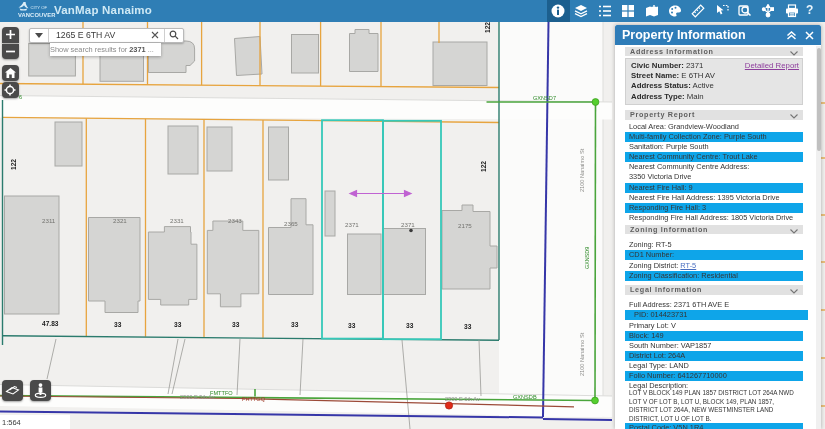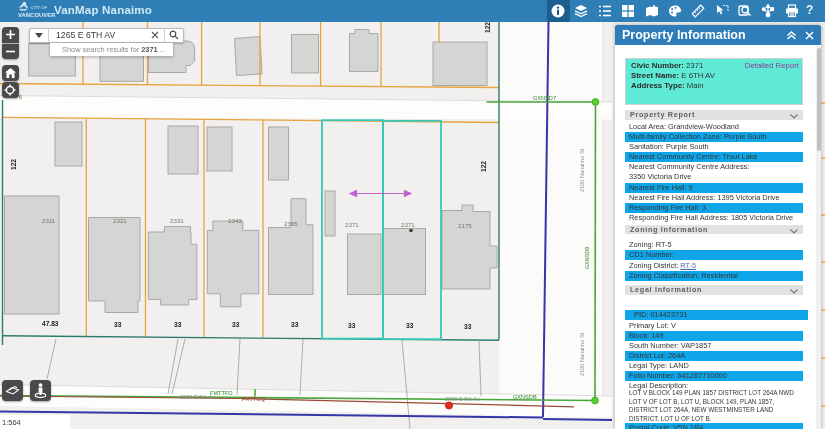--- a/index.html
+++ b/index.html
@@ -17,37 +17,37 @@
   .mbtn{position:absolute;background:#4a4a4a;border-radius:4px;z-index:6;
         box-shadow:0 1px 2px rgba(0,0,0,.35);color:#fff;}
   
   #search{position:absolute;left:29px;top:27.5px;z-index:7;display:flex;height:13px;
           box-shadow:0 1px 2px rgba(0,0,0,.25);border:1px solid #b9b9b9;border-radius:2px;background:#fff;}
   #dropbtn{width:18px;border-right:1px solid #cfcfcf;display:flex;align-items:center;justify-content:center;}
   #sinput{width:90px;font-size:8.7px;color:#3a3a3a;display:flex;align-items:center;padding-left:7px;}
   #xbtn{width:18px;display:flex;align-items:center;justify-content:center;color:#555;font-size:10px;border-right:1px solid #cfcfcf;}
   #magbtn{width:18px;display:flex;align-items:center;justify-content:center;}
   #suggest{position:absolute;left:50px;top:43px;width:111px;height:13px;background:#fff;z-index:7;
-           box-shadow:0 1px 3px rgba(0,0,0,.3);font-size:7.4px;color:#8a8a8a;display:flex;align-items:center;padding-left:12px;white-space:nowrap;}
+           box-shadow:0 1px 3px rgba(0,0,0,.3);font-size:7.4px;color:#8a8a8a;display:flex;align-items:center;padding-left:0;white-space:nowrap;}
   #suggest b{color:#555;margin-left:2px;}
   
   #panel{position:absolute;left:615px;top:24.5px;width:206px;height:404px;background:#fff;z-index:9;
          box-shadow:0 0 4px rgba(0,0,0,.3);}
   #phead{position:absolute;left:0;top:0;width:206px;height:20.5px;background:#2e7cb8;border-radius:2px 2px 0 0;}
   #ptitle{position:absolute;left:7px;top:3px;color:#fff;font-weight:bold;font-size:12.5px;}
   #pbody{position:absolute;left:0;top:20.5px;width:201px;height:384px;background:#fff;overflow:hidden;}
   .secbar{position:absolute;left:10px;width:173px;height:9.8px;background:#e1e1e1;color:#5f5f5f;
           font-weight:bold;font-size:7.2px;letter-spacing:.7px;line-height:10px;padding-left:5px;}
   .secbar .chev{position:absolute;right:5px;top:2.5px;}
   .prow{position:absolute;left:10px;width:174px;height:10.15px;font-size:7.4px;line-height:10.3px;color:#343434;padding-left:4px;white-space:nowrap;}
   .gray{background:#0ea5e9;}
-  .addrbox{position:absolute;left:10px;width:176px;border:1px solid #d0d0d0;background:#5eead4;}
+  .addrbox{position:absolute;left:10px;width:176px;border:1px solid #d0d0d0;background:#e5e5e5;}
   .arow{font-size:7.8px;line-height:10.2px;color:#343434;padding-left:5px;white-space:nowrap;}
   .arow b{color:#2b2b2b;}
-  #detrep{position:absolute;right:3px;top:2px;color:#8d3d9c;font-size:7.8px;}
+  #detrep{position:absolute;right:3px;top:2px;color:#8d3d9c;text-decoration:underline;font-size:7.8px;}
   .blink{color:#4a6fc0;text-decoration:underline;}
   #pscroll{position:absolute;right:0px;top:21px;width:5px;height:383px;background:#f0f0f0;}
   #pthumb{position:absolute;right:0.5px;top:23px;width:4px;height:103px;background:#c0c0c0;border-radius:2px;}
 </style>
 </head>
 <body>
 <svg id="mapsvg" width="825" height="429" viewBox="0 0 825 429">
 
   <rect x="0" y="22" width="825" height="407" fill="#f1f0ee"></rect>
 
@@ -386,23 +386,27 @@
   <div id="phead">
     <div id="ptitle">Property Information</div>
     <svg style="position:absolute;right:24px;top:6px;" width="11" height="9" viewBox="0 0 11 9">
       <path d="M1.5 4.5 L5.5 1 L9.5 4.5 M1.5 8 L5.5 4.5 L9.5 8" fill="none" stroke="#fff" stroke-width="1.5"></path>
     </svg>
     <svg style="position:absolute;right:7px;top:6.5px;" width="9" height="9" viewBox="0 0 9 9">
       <path d="M1 1 L8 8 M8 1 L1 8" stroke="#fff" stroke-width="1.5"></path>
     </svg>
   </div>
   <div id="pbody">
+      <div class="secbar" style="top: 1.5px;">Address Information<span class="chev"><svg width="8" height="5" viewBox="0 0 8 5">
+            <polyline points="0.5,0.5 4,4 7.5,0.5" fill="none" stroke="#757575" stroke-width="1.1"></polyline>
+          </svg></span></div>
       <div class="addrbox" style="top: 13px; height: 45px;">
         <div class="arow" style="margin-top:2px;"><b>Civic Number:</b> 2371</div>
         <div class="arow"><b>Street Name:</b> E 6TH AV</div>
+        <div class="arow"><b>Address Status:</b> Active</div>
         <div class="arow"><b>Address Type:</b> Main</div>
         <div id="detrep">Detailed Report</div>
       </div>
       <div class="secbar" style="top: 64.8px;">Property Report<span class="chev"><svg width="8" height="5" viewBox="0 0 8 5">
             <polyline points="0.5,0.5 4,4 7.5,0.5" fill="none" stroke="#757575" stroke-width="1.1"></polyline>
           </svg></span></div>
       <div class="prow" style="top: 76.7px;">Local Area: Grandview-Woodland</div>
       <div class="prow gray" style="top: 86.85px;">Multi-family Collection Zone: Purple South</div>
       <div class="prow" style="top: 97px;">Sanitation: Purple South</div>
       <div class="prow gray" style="top: 107.15px;">Nearest Community Centre: Trout Lake</div>
@@ -415,20 +419,21 @@
       <div class="secbar" style="top: 179.7px;">Zoning Information<span class="chev"><svg width="8" height="5" viewBox="0 0 8 5">
             <polyline points="0.5,0.5 4,4 7.5,0.5" fill="none" stroke="#757575" stroke-width="1.1"></polyline>
           </svg></span></div>
       <div class="prow" style="top: 195.2px;">Zoning: RT-5</div>
       <div class="prow gray" style="top: 205.35px;">CD1 Number:</div>
       <div class="prow" style="top: 215.5px;">Zoning District: <span class="blink">RT-5</span></div>
       <div class="prow gray" style="top: 225.65px;">Zoning Classification: Residential</div>
       <div class="secbar" style="top: 239.9px;">Legal Information<span class="chev"><svg width="8" height="5" viewBox="0 0 8 5">
             <polyline points="0.5,0.5 4,4 7.5,0.5" fill="none" stroke="#757575" stroke-width="1.1"></polyline>
           </svg></span></div>
+      <div class="prow" style="top: 255.2px;">Full Address: 2371 6TH AVE E</div>
       <div class="prow gray" style="top: 265.35px; padding-left: 9px;">PID: 014423731</div>
       <div class="prow" style="top: 275.5px;">Primary Lot: V</div>
       <div class="prow gray" style="top: 285.65px;">Block: 149</div>
       <div class="prow" style="top: 295.8px;">South Number: VAP1857</div>
       <div class="prow gray" style="top: 305.95px;">District Lot: 264A</div>
       <div class="prow" style="top: 316.1px;">Legal Type: LAND</div>
       <div class="prow gray" style="top: 326.25px;">Folio Number: 641267710000</div>
       <div class="prow" style="top: 336.4px;">Legal Description:</div>
       <div class="prow" style="top: 344.2px; height: 34px; white-space: nowrap; line-height: 8.5px; font-size: 6.3px;">LOT V BLOCK 149 PLAN 1857 DISTRICT LOT 264A NWD<br>LOT V OF LOT B, LOT U, BLOCK 149, PLAN 1857,<br>DISTRICT LOT 264A, NEW WESTMINSTER LAND<br>DISTRICT, LOT U OF LOT B.</div>
       <div class="prow gray" style="top: 378.4px;">Postal Code: V5N 1R4</div>

